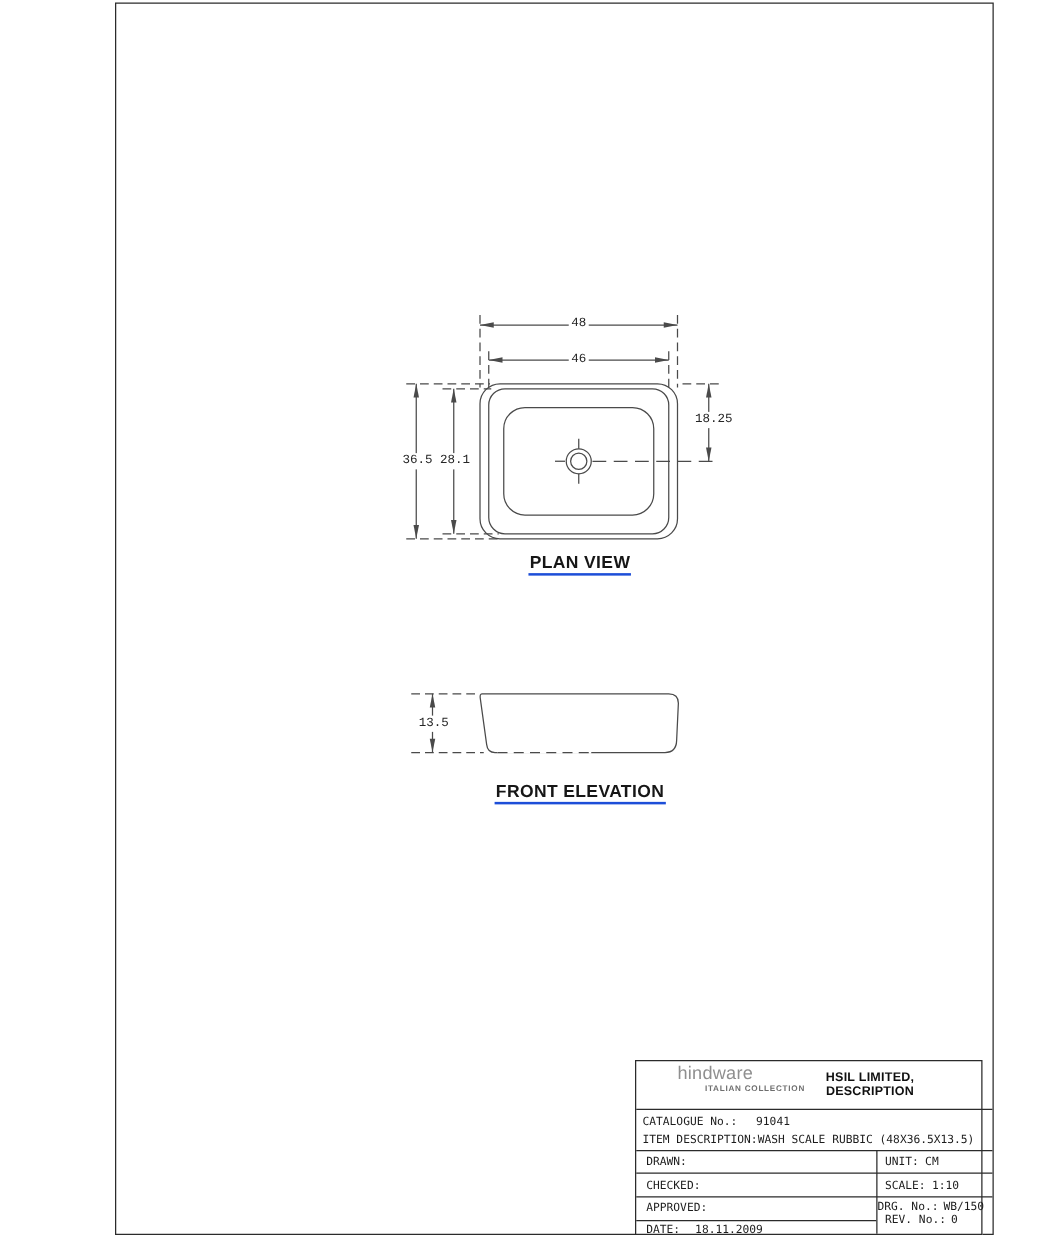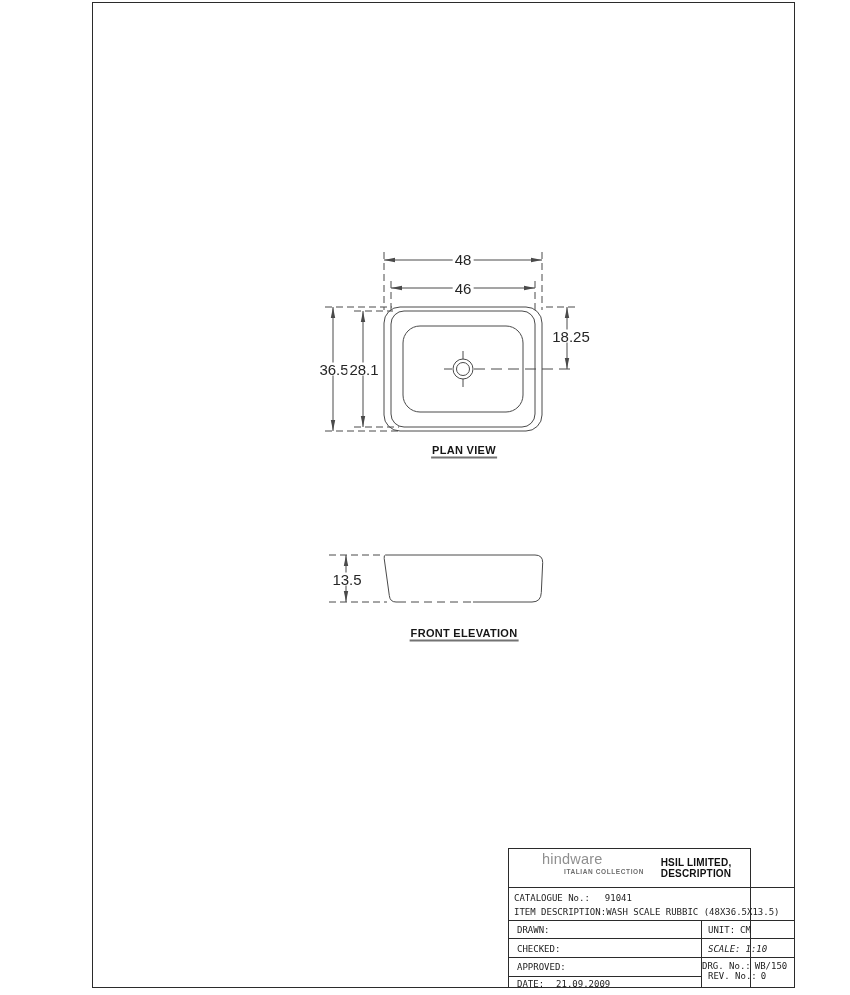--- a/index.html
+++ b/index.html
@@ -3,32 +3,32 @@
 <meta charset="utf-8">
 <style>
   html,body{margin:0;padding:0;background:#ffffff;}
   #sheet{
     position:relative;width:850px;height:995px;background:#ffffff;overflow:hidden;
     font-family:"Liberation Sans",sans-serif;
   }
   #draw-svg{position:absolute;left:0;top:0;}
   .dim-text{
     position:absolute;transform:translate(-50%,-50%);
-    font-family:Liberation Sans, sans-serif;font-size:15px;color:#262626;
+    font-family:Liberation Mono, monospace;font-size:10px;color:#262626;
     background:#ffffff;padding:0 2px;white-space:nowrap;line-height:13px;
   }
   .view-title{
     position:absolute;transform:translate(-50%,-50%);
-    font-family:"Liberation Sans",sans-serif;font-weight:bold;font-size:11px;
+    font-family:"Liberation Sans",sans-serif;font-weight:bold;font-size:14px;
     color:#161616;letter-spacing:.3px;white-space:nowrap;
-    border-bottom:2px solid #737373;padding:0 1px 1px 1px;
+    border-bottom:2px solid #1d4ed8;padding:0 1px 1px 1px;
   }
   
   #title-block{
-    position:absolute;left:508px;top:848px;width:243px;height:140px;
+    position:absolute;left:508px;top:848px;width:278px;height:140px;
     border:1px solid #2b2b2b;box-sizing:border-box;background:#fff;
   }
   .tb-hline{position:absolute;left:0;height:1px;background:#2b2b2b;}
   .tb-vline{position:absolute;width:1px;background:#2b2b2b;}
   .tb-text{
     position:absolute;font-family:"DejaVu Sans Mono",monospace;font-size:9px;
     color:#1c1c1c;white-space:nowrap;line-height:10px;
   }
   .brand{
     position:absolute;left:33px;top:3px;
@@ -157,27 +157,27 @@
       <span>CATALOGUE No.:</span><span style="display:inline-block;width:15px;"></span><span>91041</span>
     </div>
     <div class="tb-text" style="left:5px;top:58px;">
       <span>ITEM DESCRIPTION:</span><span>WASH SCALE RUBBIC (48X36.5X13.5)</span>
     </div>
 
     <div class="tb-text" style="left:8px;top:76px;">DRAWN:</div>
     <div class="tb-text" style="left:8px;top:95px;">CHECKED:</div>
     <div class="tb-text" style="left:8px;top:113px;">APPROVED:</div>
     <div class="tb-text" style="left:8px;top:130px;">
-      <span>DATE:</span><span style="display:inline-block;width:12px;"></span><span>21.09.2009</span>
+      <span>DATE:</span><span style="display:inline-block;width:12px;"></span><span>18.11.2009</span>
     </div>
 
     <div class="tb-text" style="left:199px;top:76px;">
       <span>UNIT:</span><span style="display:inline-block;width:5px;"></span><span>CM</span>
     </div>
-    <div class="tb-text" style="left:199px;top:95px;font-style:italic;">
+    <div class="tb-text" style="left:199px;top:95px;">
       <span>SCALE:</span><span style="display:inline-block;width:5px;"></span><span>1:10</span>
     </div>
     <div class="tb-text" style="left:193px;top:112px;">
       <span>DRG. No.:</span><span style="display:inline-block;width:4px;"></span><span>WB/150</span>
     </div>
     <div class="tb-text" style="left:199px;top:122px;">
       <span>REV. No.:</span><span style="display:inline-block;width:4px;"></span><span>0</span>
     </div>
   </div>
 

